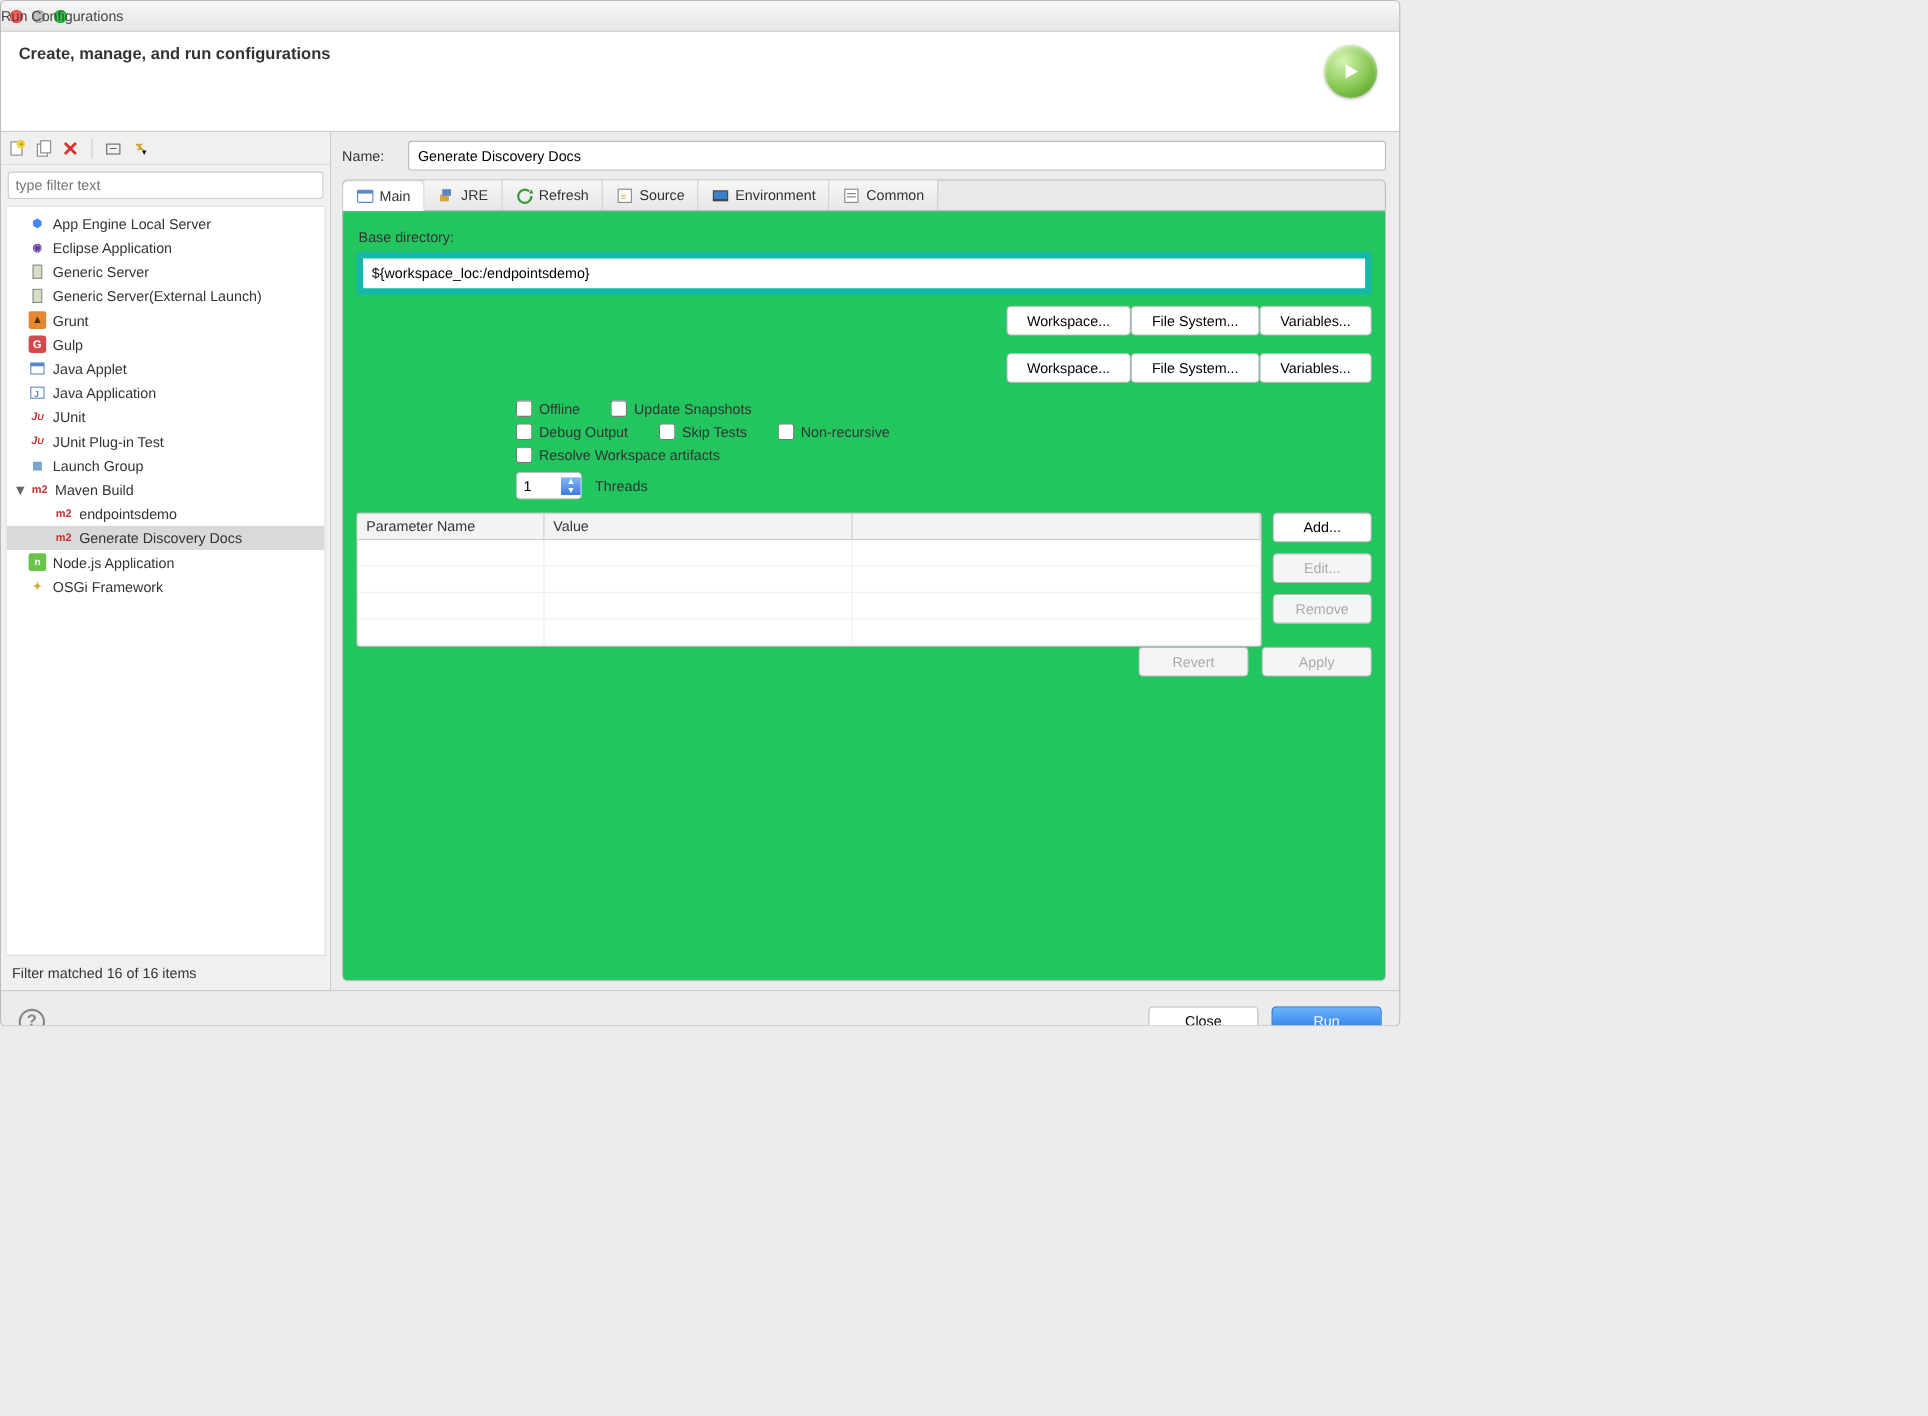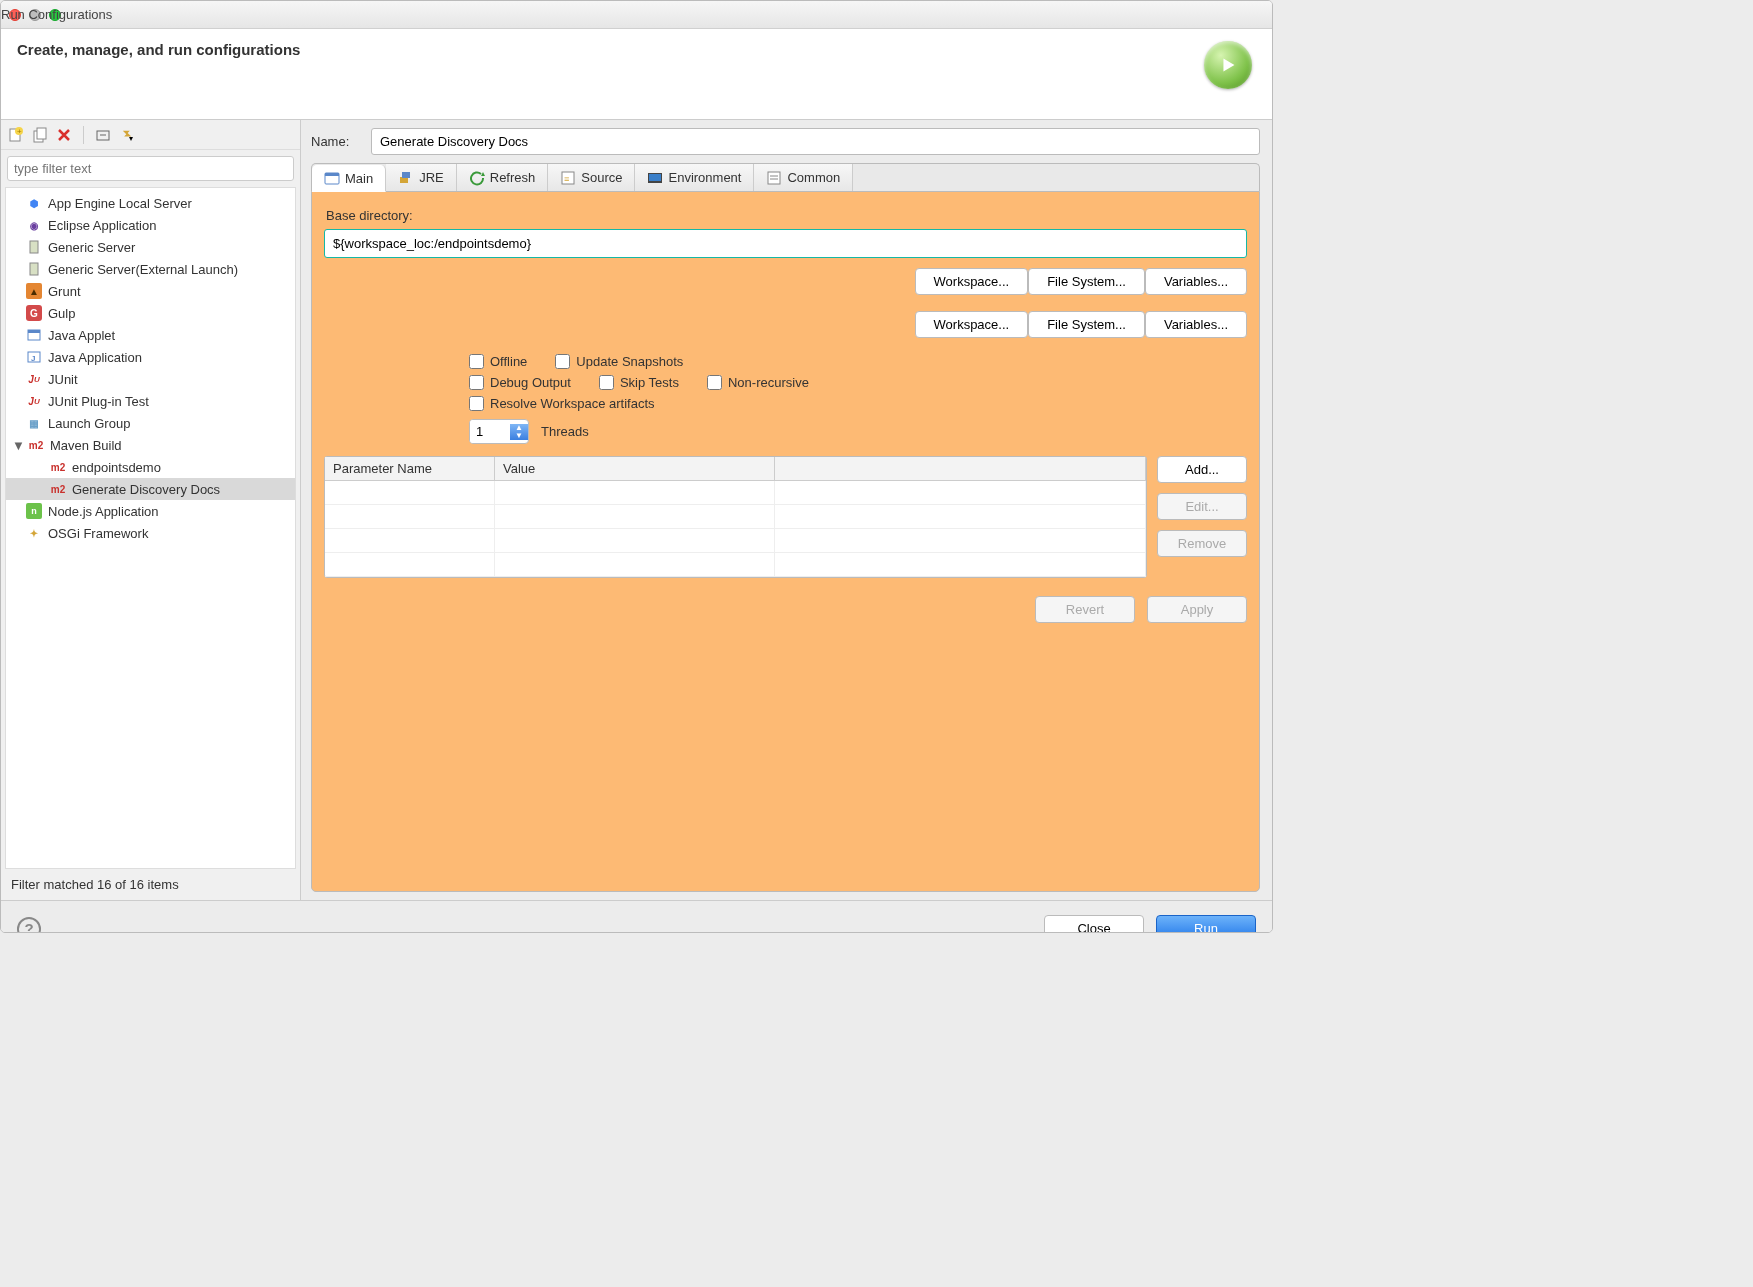--- a/index.html
+++ b/index.html
@@ -30,23 +30,23 @@
 .tree-icon { width: 16px; height: 16px; display: inline-flex; align-items: center; justify-content: center; font-size: 10px; font-weight: bold; border-radius: 2px; }
 .filter-status { padding: 8px 10px; font-size: 13px; color: #333; }
 .right-panel { flex: 1; display: flex; flex-direction: column; padding: 8px 12px 8px 10px; }
 .name-row { display: flex; align-items: center; gap: 10px; margin-bottom: 8px; }
 .name-row label { width: 50px; }
 .name-row input { flex: 1; border: 1px solid #bbb; border-radius: 3px; padding: 5px 8px; font-size: 13px; background: #fff; }
 .tabs { display: flex; border-bottom: 1px solid #bbb; background: #e9e9e9; border-radius: 5px 5px 0 0; border: 1px solid #bbb; border-bottom: none; }
 .tab { display: flex; align-items: center; gap: 5px; padding: 5px 12px; border-right: 1px solid #ccc; background: linear-gradient(#f7f7f7,#e7e7e7); cursor: pointer; font-size: 13px; }
 .tab.active { background: #fff; border-bottom: 1px solid #fff; position: relative; top: 1px; border-radius: 5px 5px 0 0; }
 .tab .ticon { width: 16px; height: 16px; display: inline-block; }
-.tab-body { flex: 1; border: 1px solid #bbb; border-top: 1px solid #bbb; background: #fdba74; padding: 12px; border-radius: 0 0 5px 5px; overflow: auto; }
+.tab-body { flex: 1; border: 1px solid #bbb; border-top: 1px solid #bbb; background: #22c55e; padding: 12px; border-radius: 0 0 5px 5px; overflow: auto; }
 .tab-body .section-label { margin: 4px 0 6px 2px; font-size: 13px; }
-.full-input { width: 100%; border: 1px solid #14b8a6; border-radius: 3px; padding: 6px 8px; background: #fff; font-size: 13px; }
+.full-input { width: 100%; border: 6px solid #14b8a6; border-radius: 3px; padding: 6px 8px; background: #fff; font-size: 13px; }
 .btn-row { display: flex; justify-content: flex-end; margin: 10px 0 16px 0; }
 .btn { background: #fff; border: 1px solid #bbb; border-radius: 4px; padding: 5px 18px; font-size: 13px; cursor: pointer; min-width: 100px; text-align: center; }
 .btn.primary { background: linear-gradient(#6db3fa,#1e74e8); color: #fff; border-color: #1a64c8; }
 .btn:disabled, .btn.disabled { color: #aaa; background: #f5f5f5; cursor: default; }
 .form-grid { display: grid; grid-template-columns: 135px 1fr; gap: 10px 10px; align-items: center; margin-bottom: 10px; }
 .form-grid label { text-align: right; padding-right: 4px; }
 .form-grid input { border: 1px solid #bbb; border-radius: 3px; padding: 6px 8px; background: #fff; font-size: 13px; }
 .form-grid input.focused { outline: 3px solid #7fb3f2; outline-offset: -1px; }
 .form-grid input.placeholder { color: #999; }
 .check-row { display: flex; gap: 28px; margin: 6px 0 6px 145px; align-items: center; flex-wrap: wrap; }
@@ -60,21 +60,21 @@
 .param-table { flex: 1; border: 1px solid #bbb; background: #fff; border-radius: 3px; }
 .param-table .phead { display: flex; background: #f3f3f3; border-bottom: 1px solid #ccc; }
 .param-table .phead > div { padding: 4px 8px; border-right: 1px solid #ccc; font-size: 13px; }
 .param-table .phead > div:first-child { width: 170px; }
 .param-table .phead > div:nth-child(2) { width: 280px; }
 .param-table .prow { height: 24px; border-bottom: 1px solid #eee; display: flex; }
 .param-table .prow > div { border-right: 1px solid #eee; }
 .param-table .prow > div:first-child { width: 170px; }
 .param-table .prow > div:nth-child(2) { width: 280px; }
 .param-btns { display: flex; flex-direction: column; gap: 10px; width: 90px; }
-.bottom-btns { display: flex; justify-content: flex-end; gap: 12px; margin-top: 18px; }
+.bottom-btns { display: flex; justify-content: flex-end; gap: 12px; }
 .footer { border-top: 1px solid #ccc; height: 56px; display: flex; align-items: center; justify-content: space-between; padding: 0 16px; background: #ececec; }
 .help-icon { width: 24px; height: 24px; border: 2px solid #888; border-radius: 50%; color: #888; display: flex; align-items: center; justify-content: center; font-weight: bold; font-size: 15px; }
 .footer-btns { display: flex; gap: 12px; }
 </style>
 </head>
 <body>
 
 <div class="window">
   <div class="titlebar">
     <div class="traffic">

